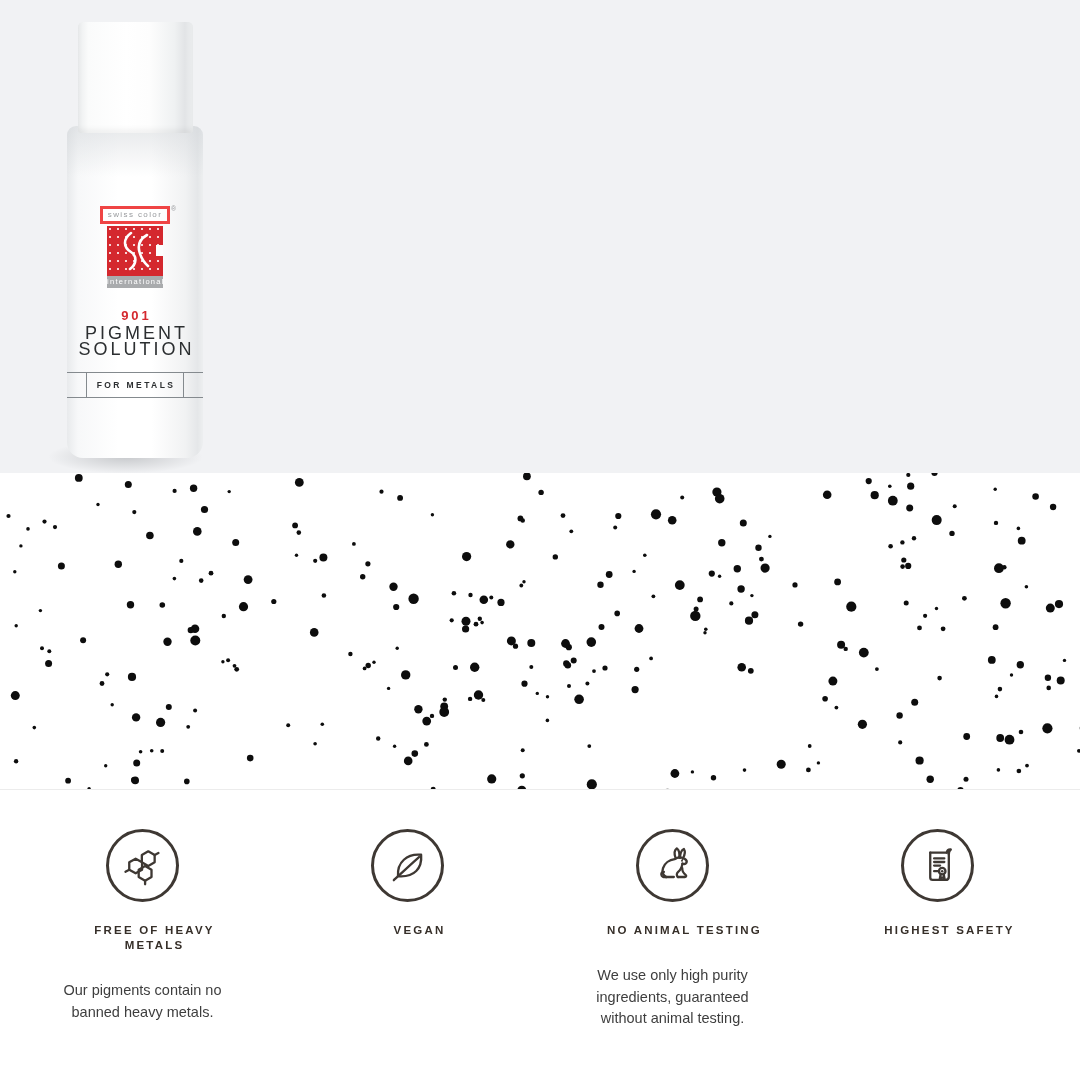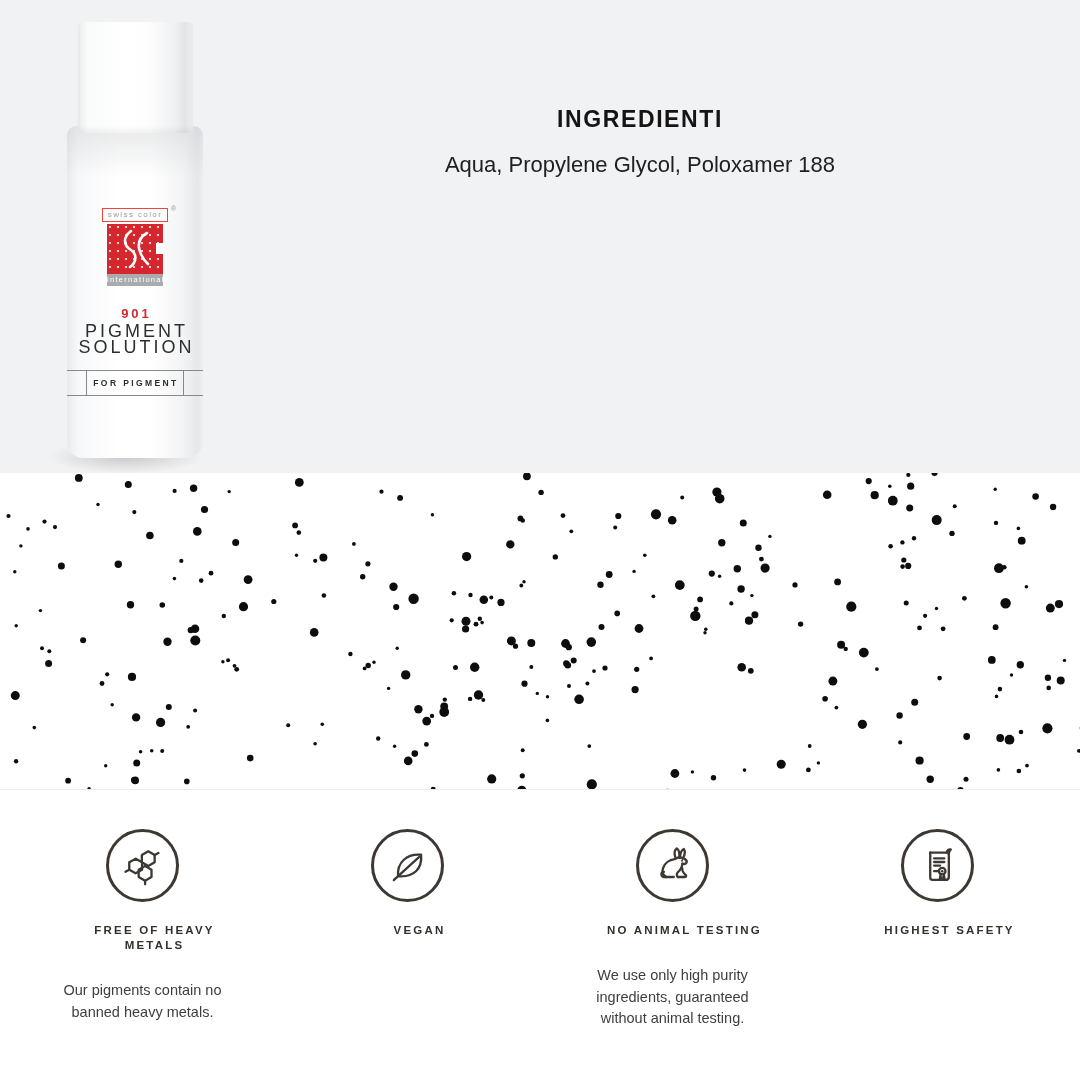--- a/index.html
+++ b/index.html
@@ -25,21 +25,21 @@
     background:linear-gradient(90deg,#ebedee 0%,#fafbfb 9%,#ffffff 42%,#fdfdfd 62%,#eff1f2 84%,#e2e4e6 93%,#eef0f1 100%);
     box-shadow:inset 0 -4px 5px rgba(0,0,0,0.05); }
   .bottle-body { position:absolute; left:14px; top:106px; width:136px; height:332px;
     border-radius:9px 9px 16px 16px;
     background:linear-gradient(90deg,#e8eaec 0%,#f7f8f9 8%,#ffffff 38%,#ffffff 62%,#f1f2f3 87%,#e5e7e9 96%,#edeff0 100%); }
   .bottle-body::before { content:""; position:absolute; top:0; left:0; right:0; height:62px;
     border-radius:9px 9px 0 0;
     background:linear-gradient(180deg, rgba(206,210,214,0.5), rgba(255,255,255,0) 82%); }
 
   .label { position:absolute; left:14px; top:183px; width:136px; text-align:center; }
-  .brand-box { display:inline-block; position:relative; border:1px solid #ef4444;
+  .brand-box { display:inline-block; position:relative; border:3px solid #ef4444;
     padding:1px 5px; font-size:8px; letter-spacing:1.4px; color:#989a9d;
     background:rgba(255,255,255,0.55); line-height:10px; }
   .reg-mark { position:absolute; right:-9px; top:-5px; font-size:7px; color:#989a9d; letter-spacing:0; }
   .logo-square { width:56px; height:50px; margin:2px auto 0; position:relative; background-color:#d4282e;
     background-image:radial-gradient(circle at 3px 3px, rgba(255,255,255,0.8) 0.7px, rgba(255,255,255,0) 1.5px);
     background-size:8px 8px; }
   .logo-notch { position:absolute; right:0; top:19px; width:7px; height:11px; background:#fdfdfd; }
   .intl-box { width:56px; height:12px; margin:0 auto; background:#a9abad; color:#ffffff;
     font-size:7.5px; letter-spacing:1.3px; line-height:12px; }
   .product-number { margin-top:20px; color:#d4282e; font-weight:bold; font-size:13px;
@@ -92,29 +92,25 @@
           <path d="M24,7 C16,13 16,21 24,26 C30,30 30,38 23,43" fill="none" stroke="#ffffff" stroke-width="2.6" stroke-linecap="round"></path>
           <path d="M40,9 C33,13 30.5,19 32.5,26 C34,31.5 37,36.5 41,40" fill="none" stroke="#ffffff" stroke-width="2.6" stroke-linecap="round"></path>
         </svg>
         <div class="logo-notch"></div>
       </div>
       <div class="intl-box">international</div>
       <div class="product-number">901</div>
       <div class="product-name-line first">PIGMENT</div>
       <div class="product-name-line">SOLUTION</div>
       <div class="variant-band">
-        <div class="variant-inner">FOR PIGMENT</div>
+        <div class="variant-inner">FOR METALS</div>
       </div>
     </div>
   </div>
 
-  <div class="hero-text">
-    <h2 class="hero-title">INGREDIENTI</h2>
-    <p class="hero-ingredients">Aqua, Propylene Glycol, Poloxamer 188</p>
-  </div>
 </section>
 
 <section class="dots-section">
   <svg class="dots-svg" width="1080" height="317">
       <circle cx="197.3" cy="58.4" r="4.3" fill="#0d0d0d"></circle>
       <circle cx="696.1" cy="136.1" r="2.5" fill="#0d0d0d"></circle>
       <circle cx="568.8" cy="174.2" r="3.1" fill="#0d0d0d"></circle>
       <circle cx="587.4" cy="210.4" r="2.0" fill="#0d0d0d"></circle>
       <circle cx="491.3" cy="124.6" r="2.0" fill="#0d0d0d"></circle>
       <circle cx="863.8" cy="179.6" r="4.9" fill="#0d0d0d"></circle>

